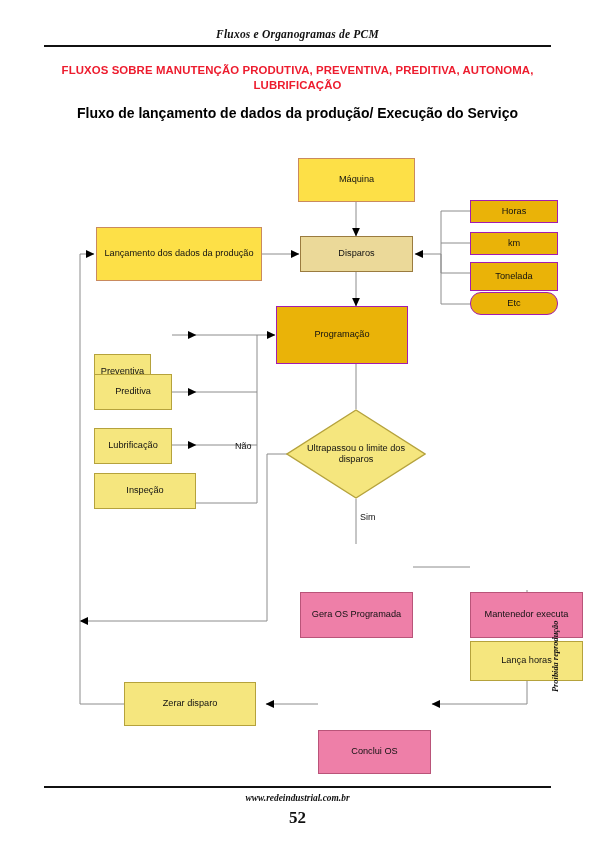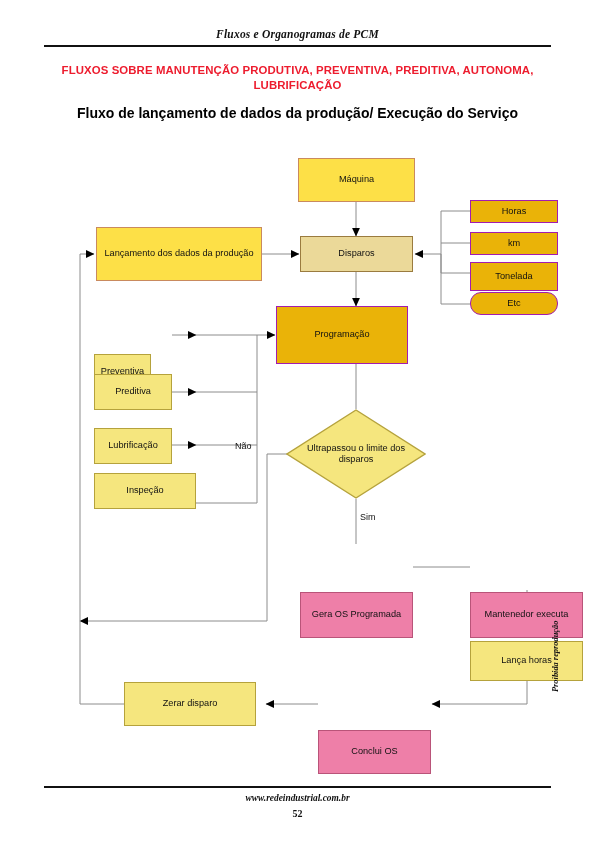--- a/index.html
+++ b/index.html
@@ -79,21 +79,21 @@
     font-size: 9.4px;
     color: #111;
   }
   .ftr-page {
     position: absolute;
     left: 0; top: 808px;
     width: 595px;
     text-align: center;
     font-family: "Liberation Serif", serif;
     font-weight: bold;
-    font-size: 10px;
+    font-size: 17px;
     color: #111;
   }
   .side-note {
     position: absolute;
     left: 551px; top: 680px;
     width: 120px;
     transform: rotate(-90deg);
     transform-origin: 6px 6px;
     font-family: "Liberation Serif", serif;
     font-style: italic;

